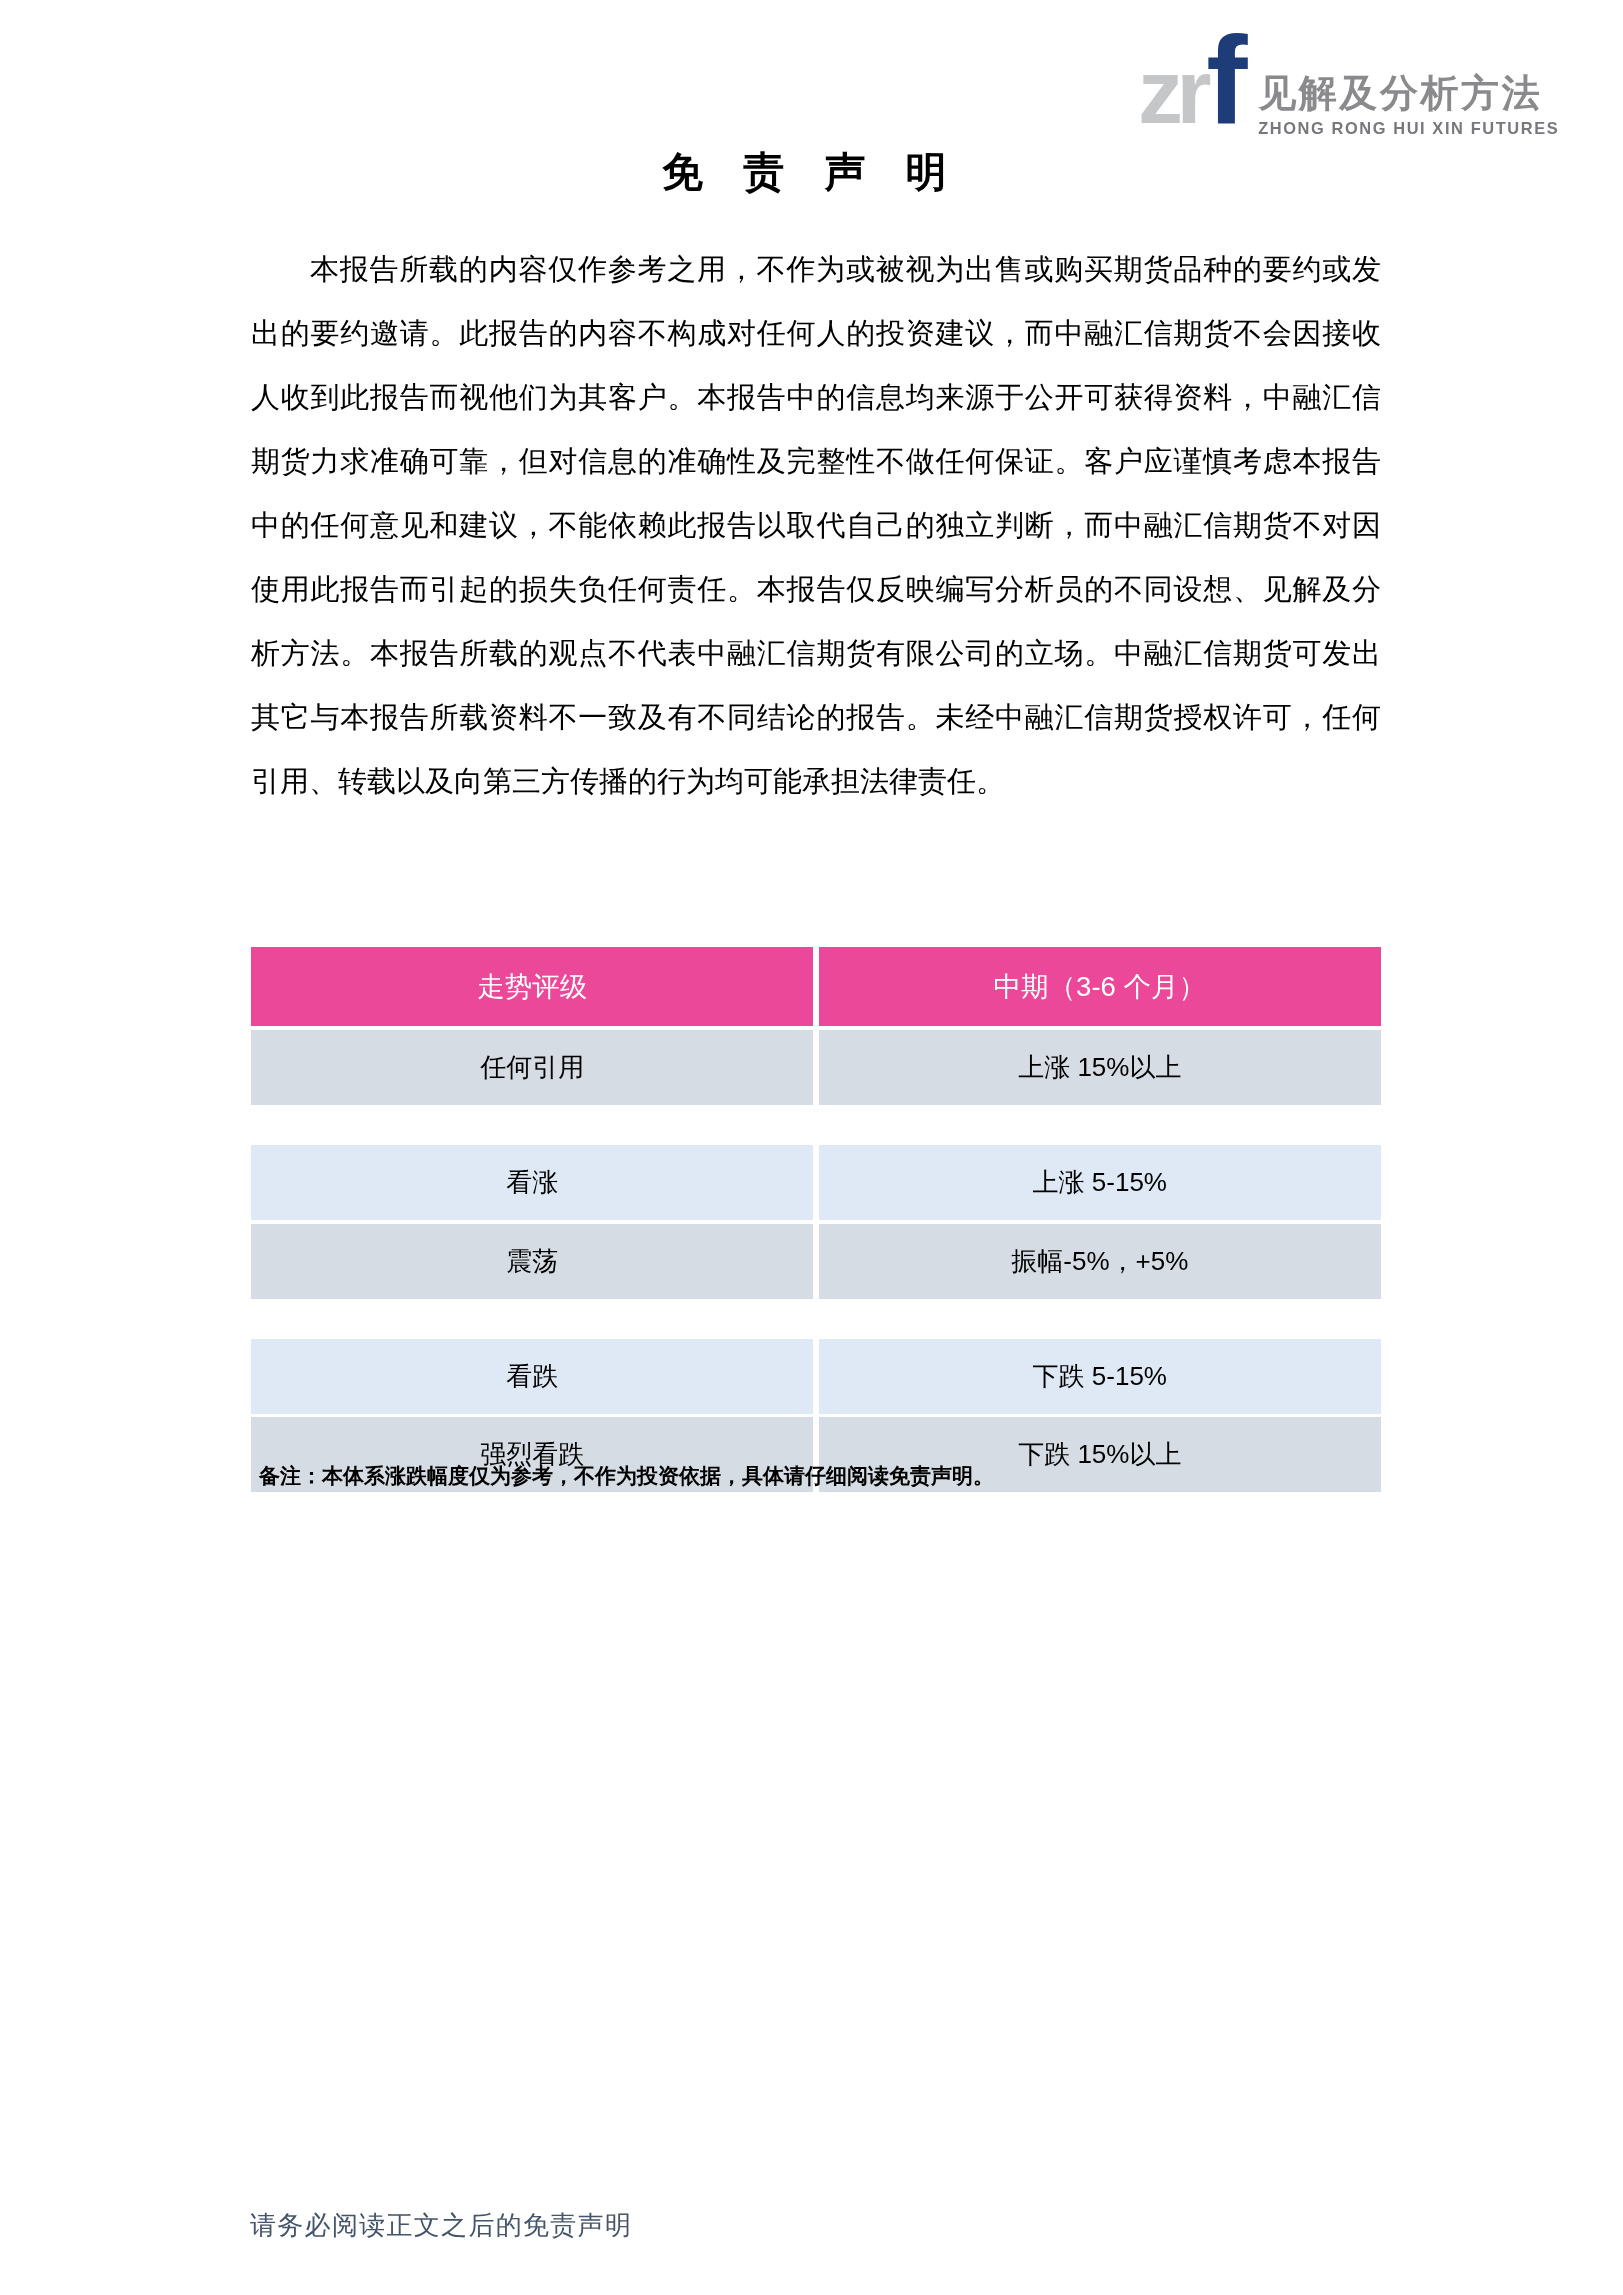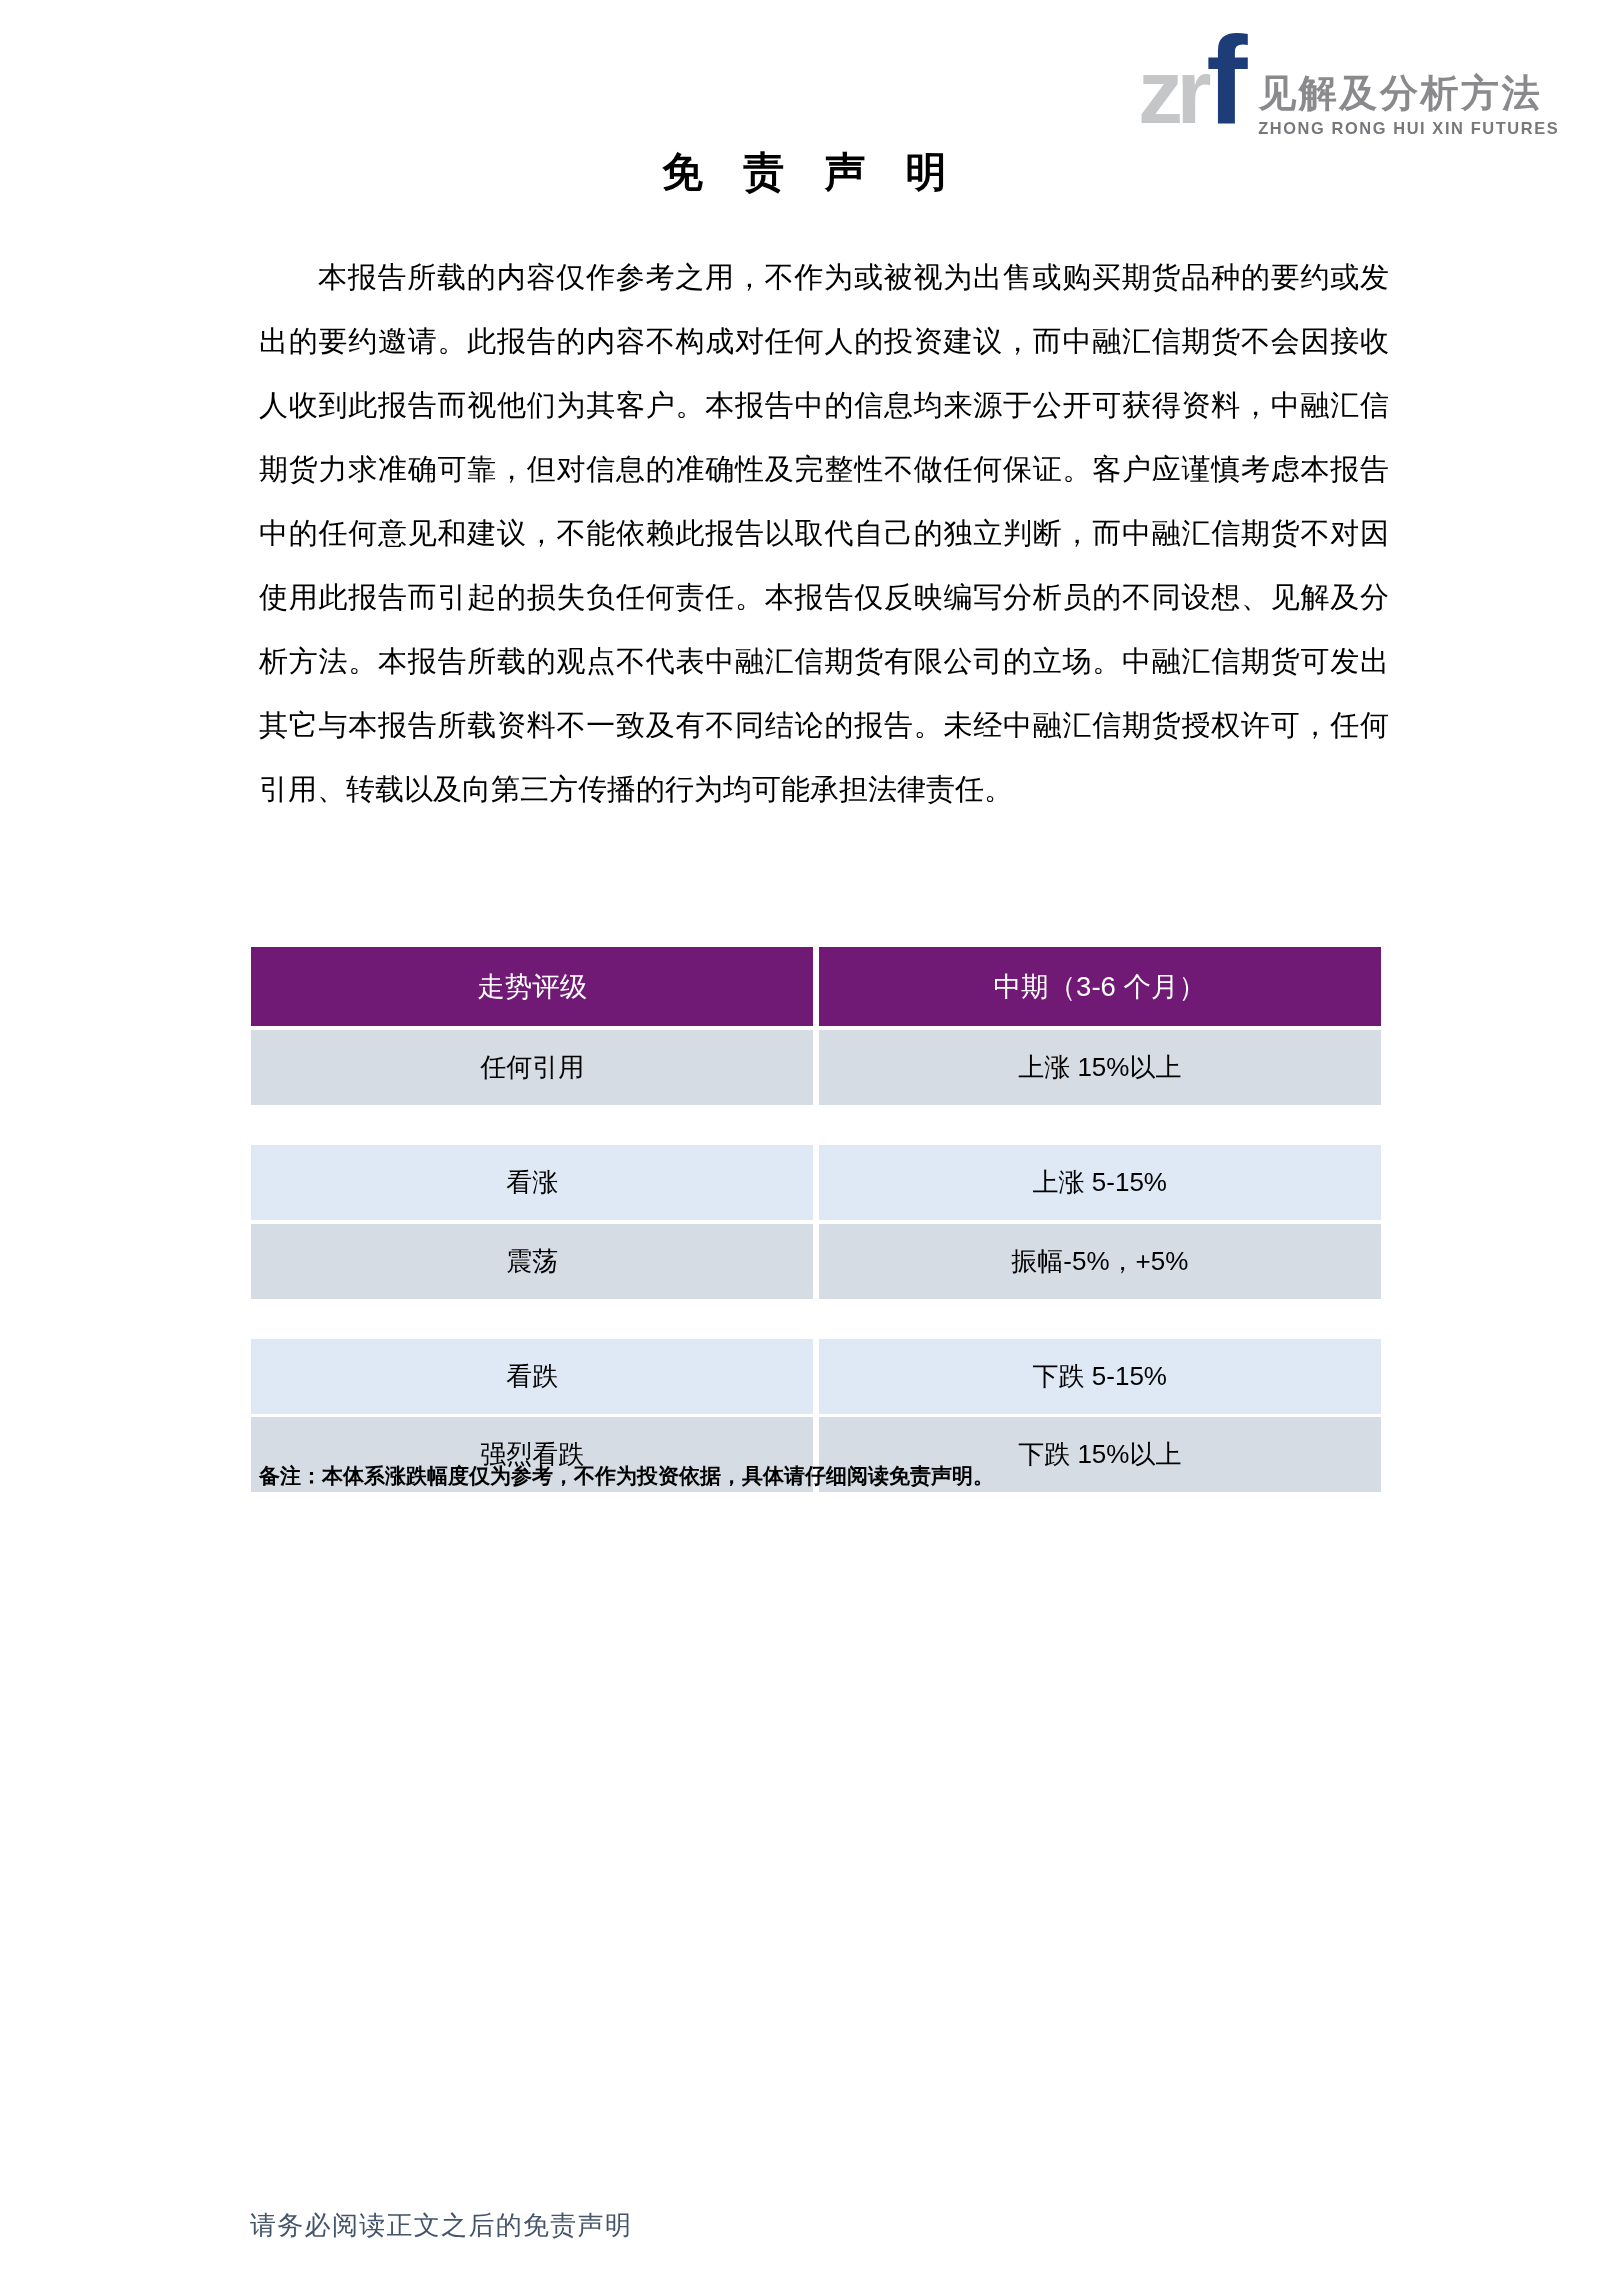--- a/index.html
+++ b/index.html
@@ -74,21 +74,21 @@
     letter-spacing: 2px;
     color: #000000;
   }
 
   
   .disclaimer {
     position: absolute;
     left: 251px;
     top: 237px;
     width: 1130px;
-    margin: 8px;
+    margin: 0;
     font-size: 29px;
     line-height: 64px;
     text-align: justify;
     text-indent: 59px;
     color: #000000;
   }
 
   
   .rating-table {
     position: absolute;
@@ -103,21 +103,21 @@
   .cell {
     display: flex;
     align-items: center;
     justify-content: center;
     height: 75px;
     font-size: 26px;
     color: #000000;
   }
   .cell.th {
     height: 79px;
-    background: #701a75;
+    background: #ec4899;
     color: #ffffff;
     font-size: 27.5px;
   }
   .cell.row-odd  { background: #d6dce4; }
   .cell.row-even { background: #dee9f5; margin-top: 36px; }
 
   
   .note {
     position: absolute;
     left: 259px;

